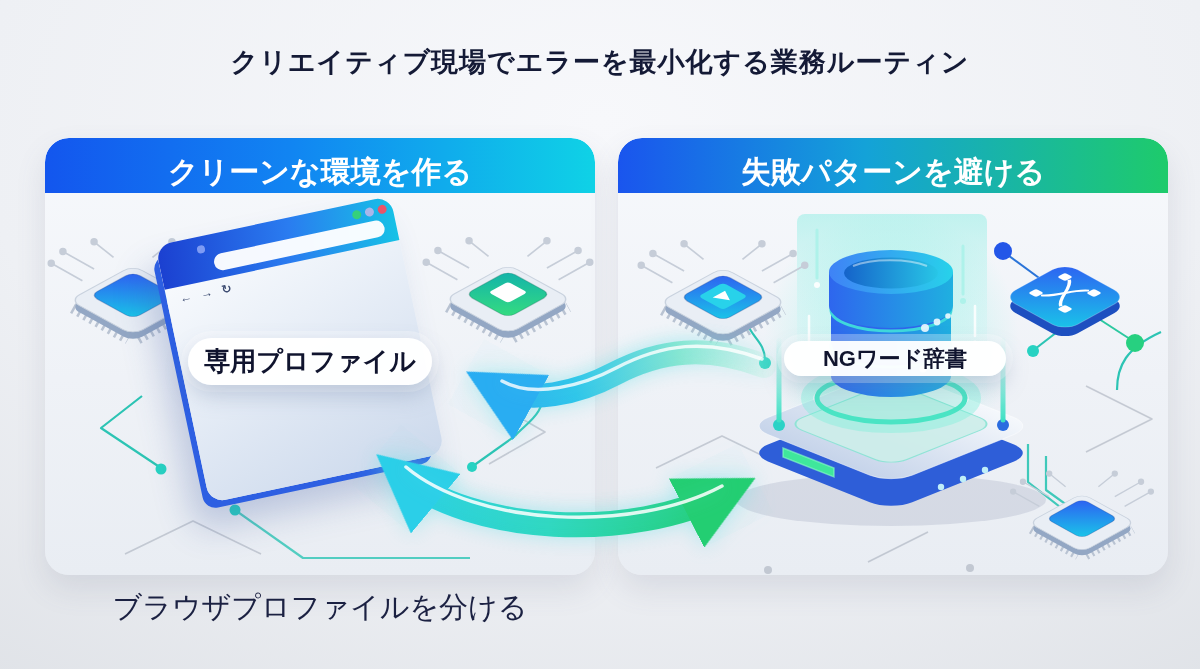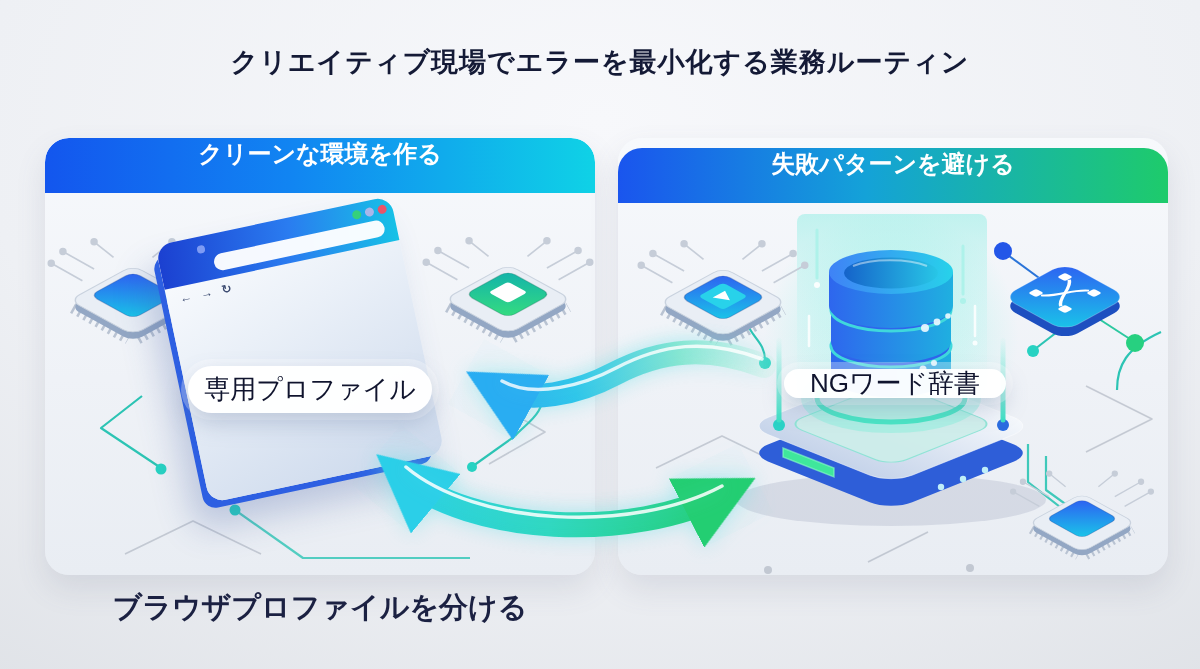--- a/index.html
+++ b/index.html
@@ -15,39 +15,38 @@
   .panel{
     position:absolute;top:138px;width:550px;height:437px;border-radius:24px;
     background:linear-gradient(180deg,#f7f9fc 0%,#eff2f7 55%,#e9edf3 100%);
     box-shadow:0 14px 30px rgba(90,100,125,.14);
     overflow:hidden;
   }
   .panel-left{left:45px;}
   .panel-right{left:618px;}
   .panel-header{
     position:absolute;top:0;left:0;right:0;height:55px;border-radius:24px 24px 0 0;
-    display:flex;align-items:flex-start;justify-content:center;
-    color:#fff;font-size:24px;font-weight:900;z-index:3;
+    display:flex;align-items:flex-end;justify-content:center;
+    color:#fff;font-size:30px;font-weight:900;z-index:3;
   }
   .header-left{background:linear-gradient(90deg,#1356ee 0%,#1185f2 45%,#0fd2e6 100%);}
-  .header-right{background:linear-gradient(90deg,#1a55ee 0%,#14a2d8 45%,#1ecb6b 100%);margin-top:10px;}
+  .header-right{background:linear-gradient(90deg,#1a55ee 0%,#14a2d8 45%,#1ecb6b 100%);}
   .caption{
     position:absolute;top:588px;width:550px;text-align:center;
-    font-size:29px;font-weight:700;color:#1b2142;
+    font-size:29px;font-weight:400;color:#1b2142;
   }
   .caption-left{left:45px;}
   .caption-right{left:618px;}
   .pill{
     position:absolute;display:flex;align-items:center;justify-content:center;
-    background:rgba(255,255,255,.97);border-radius:28px;font-weight:400;color:#10142e;z-index:6;
+    background:rgba(255,255,255,.97);border-radius:28px;font-weight:700;color:#10142e;z-index:6;
     box-shadow:0 10px 22px rgba(110,130,165,.35), 0 0 0 7px rgba(255,255,255,.30);
-    margin-top:28px;
   }
   .pill-left{left:188px;top:338px;width:244px;height:47px;font-size:26px;}
-  .pill-right{left:784px;top:341px;width:222px;height:29px;font-size:26px;}
+  .pill-right{left:784px;top:341px;width:222px;height:35px;font-size:22px;}
   .arrows{position:absolute;left:0;top:0;z-index:5;pointer-events:none;}
   .arrows path{filter:drop-shadow(0 0 10px rgba(100,225,230,.45));}
   .deco{position:absolute;left:0;top:0;pointer-events:none;}
   .chip{position:absolute;}
   .db{position:absolute;left:95px;top:48px;}
   
   .browser{
     position:absolute;left:135px;top:80px;width:240px;height:263px;border-radius:16px;
     transform:rotate(-12deg);
     background:linear-gradient(160deg,#fdfeff 0%,#eaf0f8 40%,#ccd9ec 100%);

